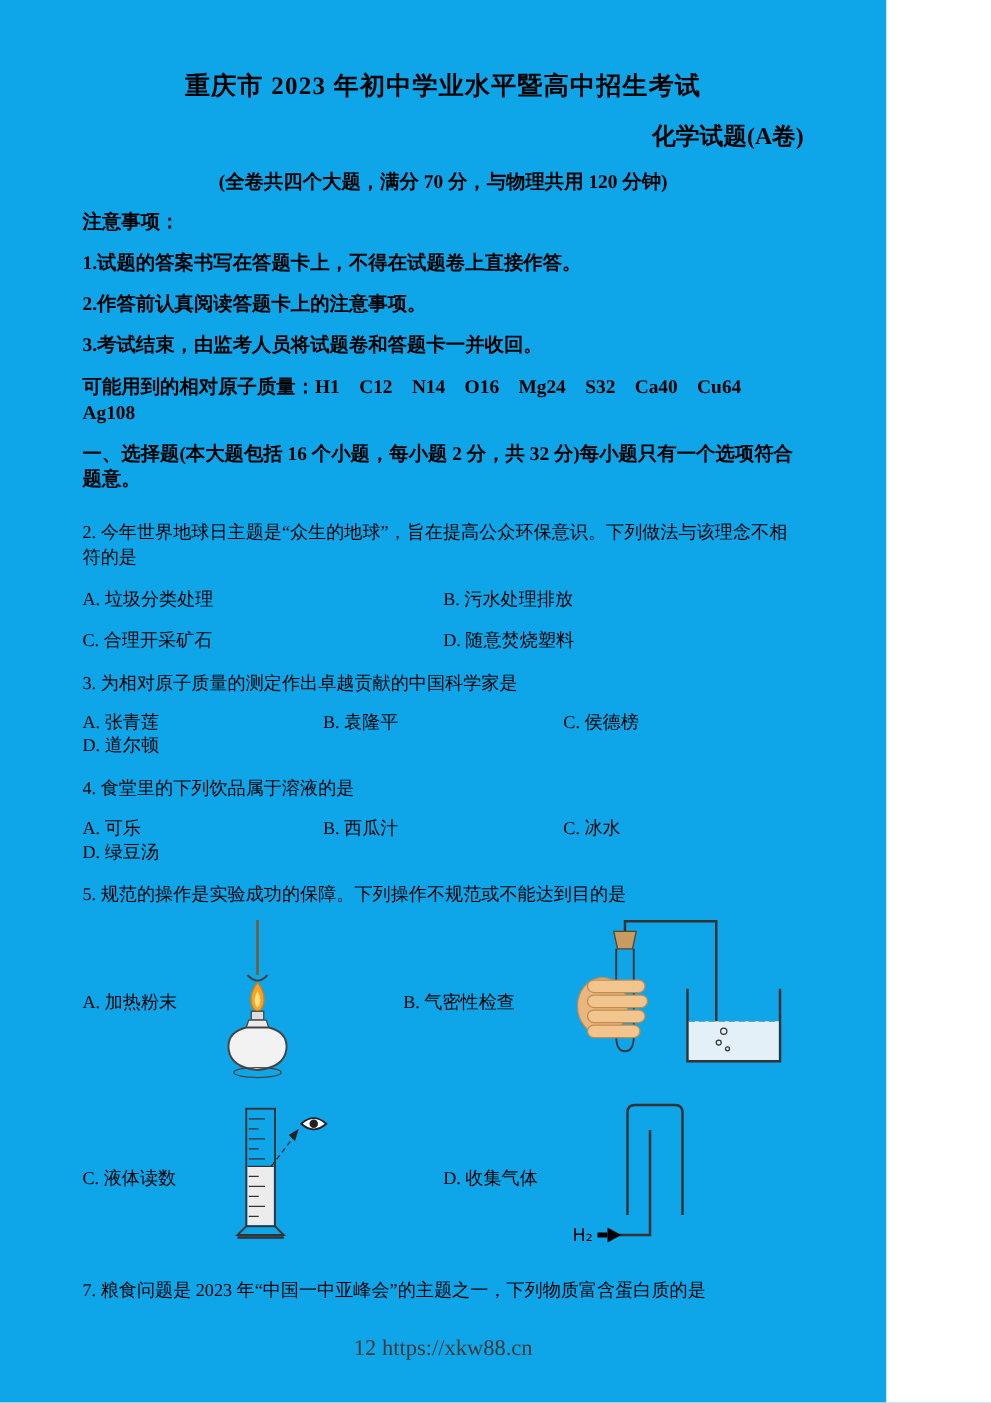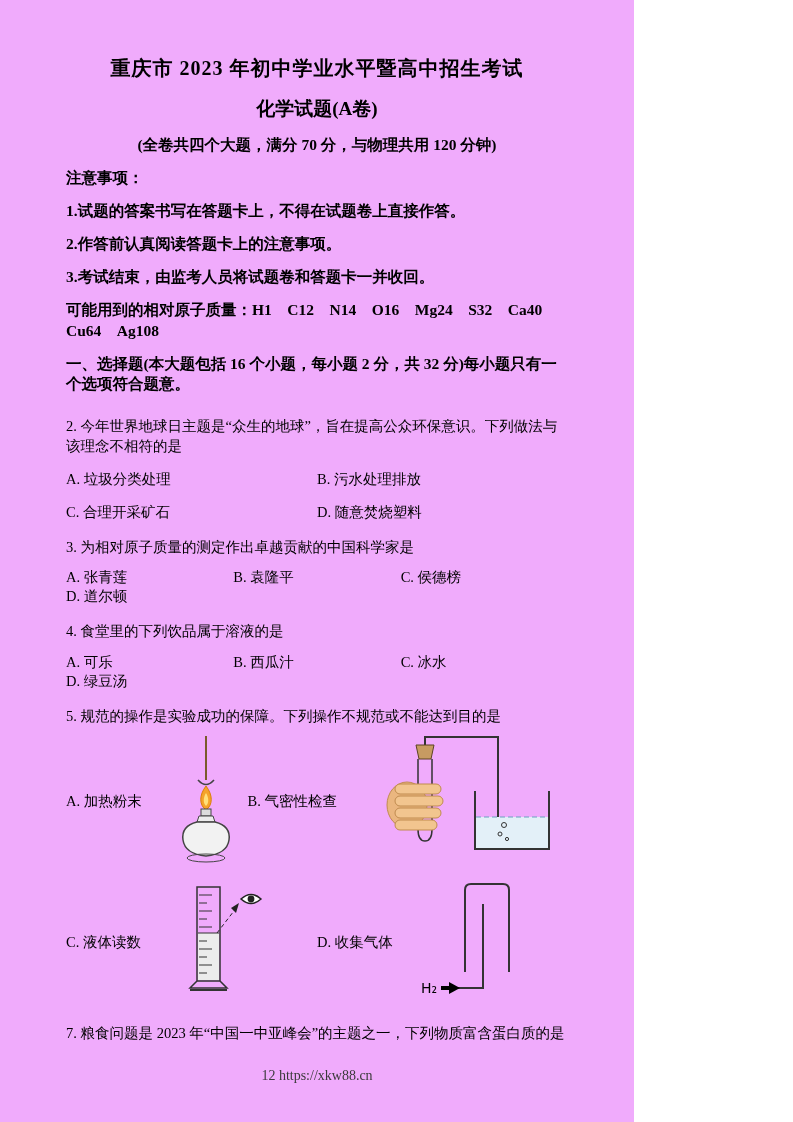--- a/index.html
+++ b/index.html
@@ -2,36 +2,36 @@
 <html><head>
 <meta charset="utf-8">
 <style>
   * { margin:0; padding:0; box-sizing:border-box; }
   html,body { background:#ffffff; }
   body {
     width:793px; height:1122px;
     font-family:"Liberation Serif","DejaVu Serif",serif;
     color:#000;
   }
-  .doc { position:relative; width:634px; height:1122px; background:#f0abfc; overflow:hidden; }
+  .doc { position:relative; width:709px; height:1122px; background:#0ea5e9; overflow:hidden; }
   .content { padding:55px 66px 0 66px; }
   .t1 { font-size:20px; font-weight:700; text-align:center; letter-spacing:1px; }
-  .t2 { font-size:19px; font-weight:700; text-align:center; margin-top:14px; }
+  .t2 { font-size:19px; font-weight:700; text-align:right; margin-top:14px; }
   .meta { font-size:15.5px; font-weight:700; text-align:center; margin-top:13px;font-family:Liberation Serif, serif; }
   .boldline { font-size:15.5px; font-weight:700; margin-top:12px; line-height:1.35; }
   .stem { font-size:14.5px; margin-top:16px; line-height:1.35; }
   .opts2 { display:grid; grid-template-columns:1fr 1fr; row-gap:14px; margin-top:13px; font-size:14.5px; }
   .opts4 { display:grid; grid-template-columns:1fr 1fr 1fr; margin-top:11px; font-size:14.5px; }
   .q5grid { display:grid; grid-template-columns:1fr 1fr; margin-top:2px; }
   .q5cell { display:flex; align-items:center; }
   .row1 .q5cell { min-height:146px; }
   .row2 .q5cell { min-height:132px; }
   .q5lbl { font-size:14.5px; margin-right:26px; white-space:nowrap; }
   .fig { flex:0 0 auto; }
-  .footer { position:absolute; left:0; right:0; top:1068px; text-align:center; font-size:14px; color:#3a3a3a; }
+  .footer { position:absolute; left:0; right:0; top:1068px; text-align:center; font-size:18px; color:#3a3a3a; }
   svg text { font-family:"DejaVu Sans","Liberation Sans",sans-serif; }
 </style>
 </head>
 <body>
 
 <div class="doc">
   <div class="content">
 
     <div class="t1">重庆市 2023 年初中学业水平暨高中招生考试</div>
     <div class="t2">化学试题(A卷)</div>

